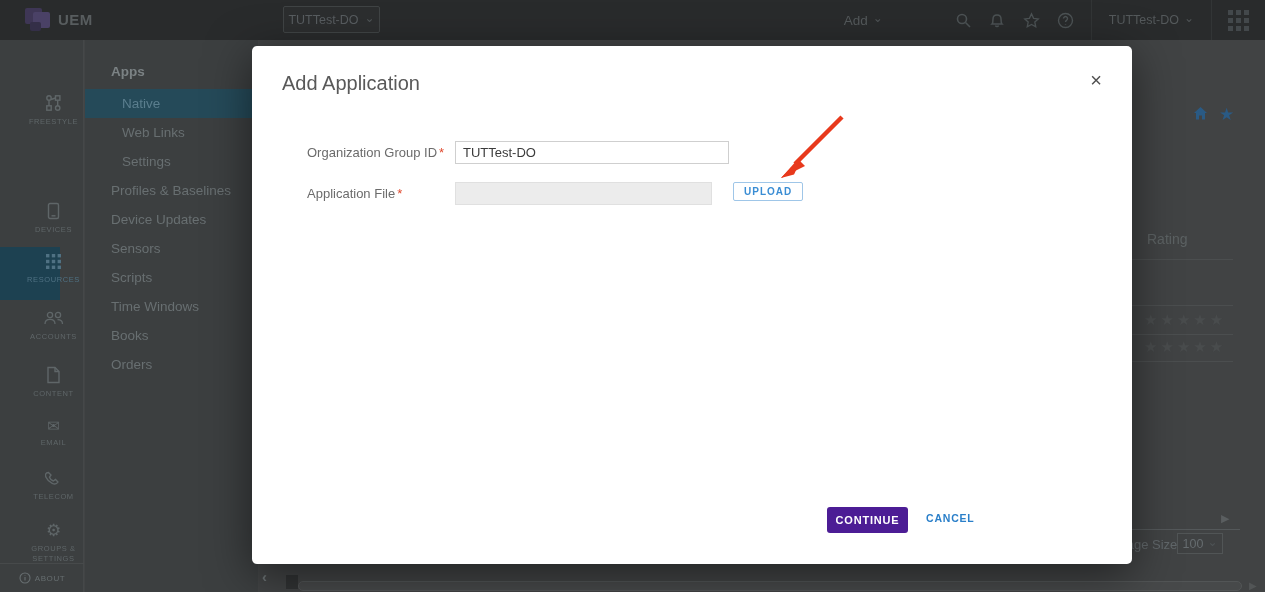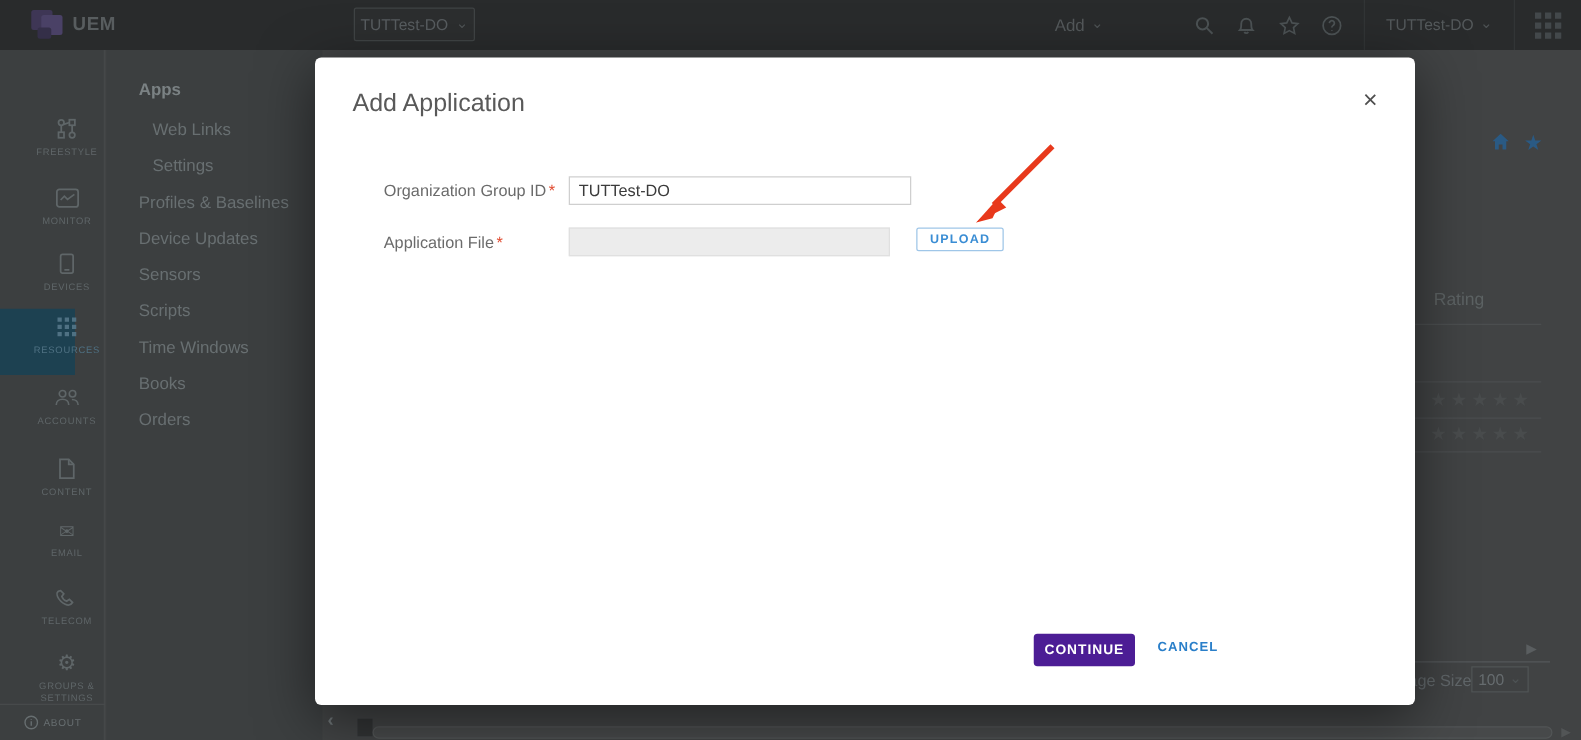--- a/index.html
+++ b/index.html
@@ -173,27 +173,20 @@
           <rect x="11.5" y="1.8" width="4.4" height="4.4"></rect>
         <rect x="2.8" y="11.8" width="4.4" height="4.4"></rect>
           <circle cx="13.7" cy="14" r="2.2"></circle>
         <line x1="7" y1="5.5" x2="11.5" y2="4"></line>
           <line x1="5" y1="6.2" x2="5" y2="11.8"></line>
           <line x1="13.7" y1="6.2" x2="13.7" y2="11.8"></line>
       </svg>
       <span class="lbl">FREESTYLE</span>
     </div>
 
-    <div class="nav-item" style="top:104px">
-      <svg width="20" height="17" viewBox="0 0 20 17" fill="none" stroke="currentColor" stroke-width="1.4">
-        <rect x="1.5" y="1.5" width="17" height="14" rx="2"></rect>
-        <polyline points="4.5,10 7.5,7 10,9.5 15.5,5.5"></polyline>
-      </svg>
-      <span class="lbl">MONITOR</span>
-    </div>
 
     <div class="nav-item" style="top:156px">
       <svg width="13" height="18" viewBox="0 0 13 18" fill="none" stroke="currentColor" stroke-width="1.4">
         <rect x="1.5" y="1.5" width="10" height="15" rx="1.5"></rect>
         <line x1="4.5" y1="13.8" x2="8.5" y2="13.8"></line>
       </svg>
       <span class="lbl">DEVICES</span>
     </div>
 
     <div class="nav-item" style="top:264px">
@@ -251,20 +244,21 @@
         <circle cx="6" cy="6" r="5"></circle>
           <line x1="6" y1="5" x2="6" y2="8.6"></line>
           <line x1="6" y1="3.2" x2="6" y2="3.8"></line>
       </svg>
       <span>ABOUT</span>
     </div>
   </div>
 
   <div class="subsidebar">
     <div class="sub-header">Apps</div>
+    <div class="sub-item indent sel">Native</div>
     <div class="sub-item indent">Web Links</div>
     <div class="sub-item indent">Settings</div>
     <div class="sub-item">Profiles &amp; Baselines</div>
     <div class="sub-item">Device Updates</div>
     <div class="sub-item">Sensors</div>
     <div class="sub-item">Scripts</div>
     <div class="sub-item">Time Windows</div>
     <div class="sub-item">Books</div>
     <div class="sub-item">Orders</div>
   </div>

